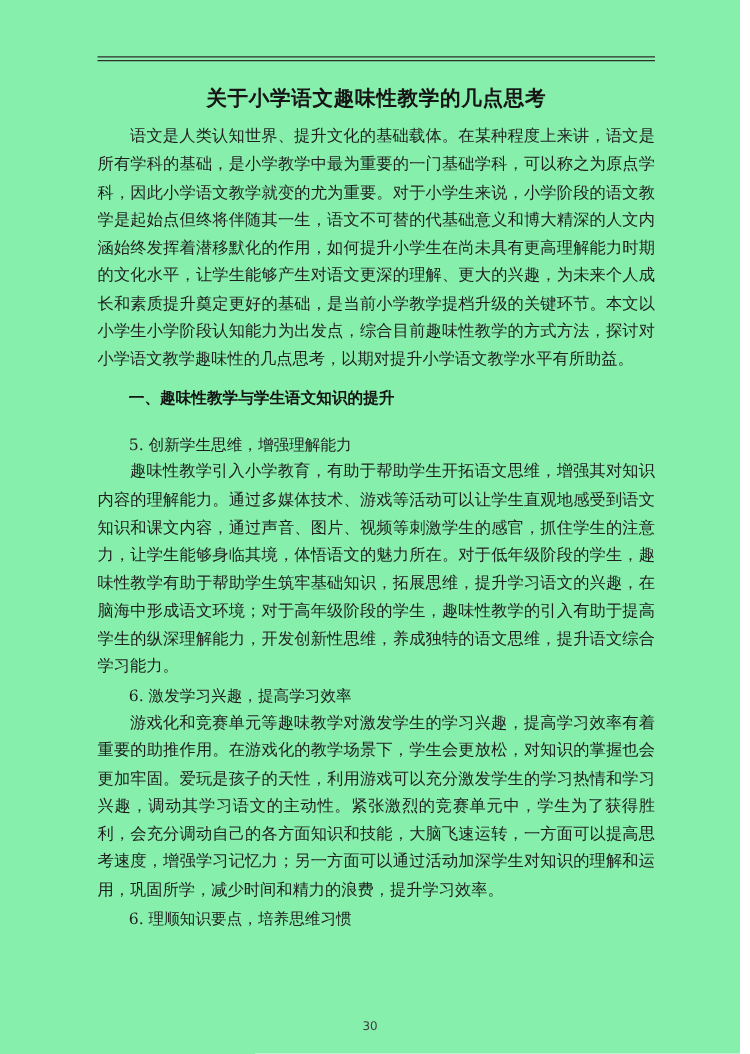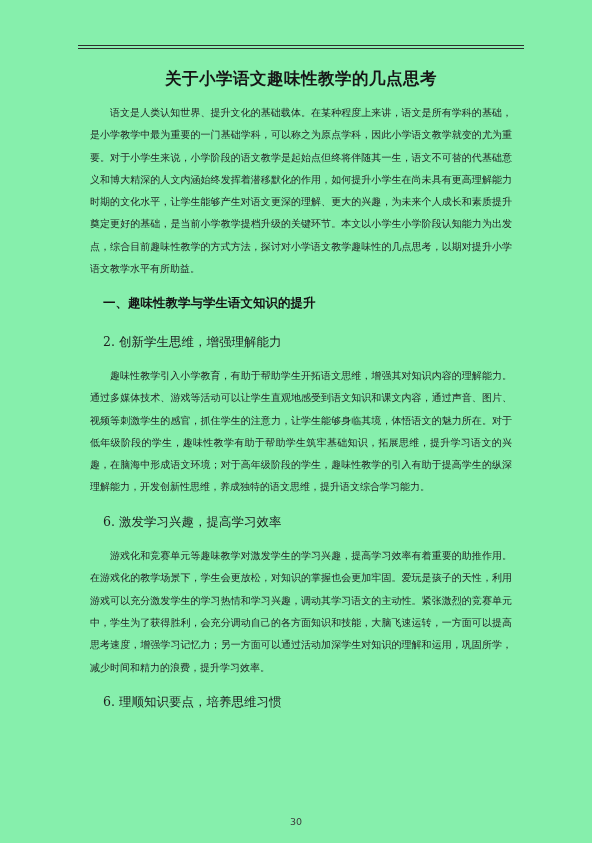--- a/index.html
+++ b/index.html
@@ -41,22 +41,22 @@
     color: #161616;
   }
   .author {
     margin: 0 0 13px 0;
     font-size: 15px;
     line-height: 20px;
     text-align: center;
     color: #1c1c1c;
   }
   .para {
-    margin: 12px;
-    font-size: 10px;
+    margin: 0;
+    font-size: 13px;
     line-height: 22.3px;
     text-indent: 2em;
     text-align: justify;
     color: #1f1f1f;
   }
   .heading {
     margin: 7px 0 16px 0;
     font-size: 12.5px;
     line-height: 22.3px;
     text-indent: 2em;
@@ -89,21 +89,21 @@
   <div class="header-rule"></div>
 
   <div class="content">
     <h1 class="title">关于小学语文趣味性教学的几点思考</h1>
 
 
     <p class="para">语文是人类认知世界、提升文化的基础载体。在某种程度上来讲，语文是所有学科的基础，是小学教学中最为重要的一门基础学科，可以称之为原点学科，因此小学语文教学就变的尤为重要。对于小学生来说，小学阶段的语文教学是起始点但终将伴随其一生，语文不可替的代基础意义和博大精深的人文内涵始终发挥着潜移默化的作用，如何提升小学生在尚未具有更高理解能力时期的文化水平，让学生能够产生对语文更深的理解、更大的兴趣，为未来个人成长和素质提升奠定更好的基础，是当前小学教学提档升级的关键环节。本文以小学生小学阶段认知能力为出发点，综合目前趣味性教学的方式方法，探讨对小学语文教学趣味性的几点思考，以期对提升小学语文教学水平有所助益。</p>
 
     <p class="heading">一、趣味性教学与学生语文知识的提升</p>
 
-    <p class="subheading">2. 创新学生思维，增强理解能力</p>
+    <p class="subheading">5. 创新学生思维，增强理解能力</p>
 
     <p class="para">趣味性教学引入小学教育，有助于帮助学生开拓语文思维，增强其对知识内容的理解能力。通过多媒体技术、游戏等活动可以让学生直观地感受到语文知识和课文内容，通过声音、图片、视频等刺激学生的感官，抓住学生的注意力，让学生能够身临其境，体悟语文的魅力所在。对于低年级阶段的学生，趣味性教学有助于帮助学生筑牢基础知识，拓展思维，提升学习语文的兴趣，在脑海中形成语文环境；对于高年级阶段的学生，趣味性教学的引入有助于提高学生的纵深理解能力，开发创新性思维，养成独特的语文思维，提升语文综合学习能力。</p>
 
     <p class="subheading">6. 激发学习兴趣，提高学习效率</p>
 
     <p class="para">游戏化和竞赛单元等趣味教学对激发学生的学习兴趣，提高学习效率有着重要的助推作用。在游戏化的教学场景下，学生会更放松，对知识的掌握也会更加牢固。爱玩是孩子的天性，利用游戏可以充分激发学生的学习热情和学习兴趣，调动其学习语文的主动性。紧张激烈的竞赛单元中，学生为了获得胜利，会充分调动自己的各方面知识和技能，大脑飞速运转，一方面可以提高思考速度，增强学习记忆力；另一方面可以通过活动加深学生对知识的理解和运用，巩固所学，减少时间和精力的浪费，提升学习效率。</p>
 
     <p class="subheading">6. 理顺知识要点，培养思维习惯</p>
 
   </div>

